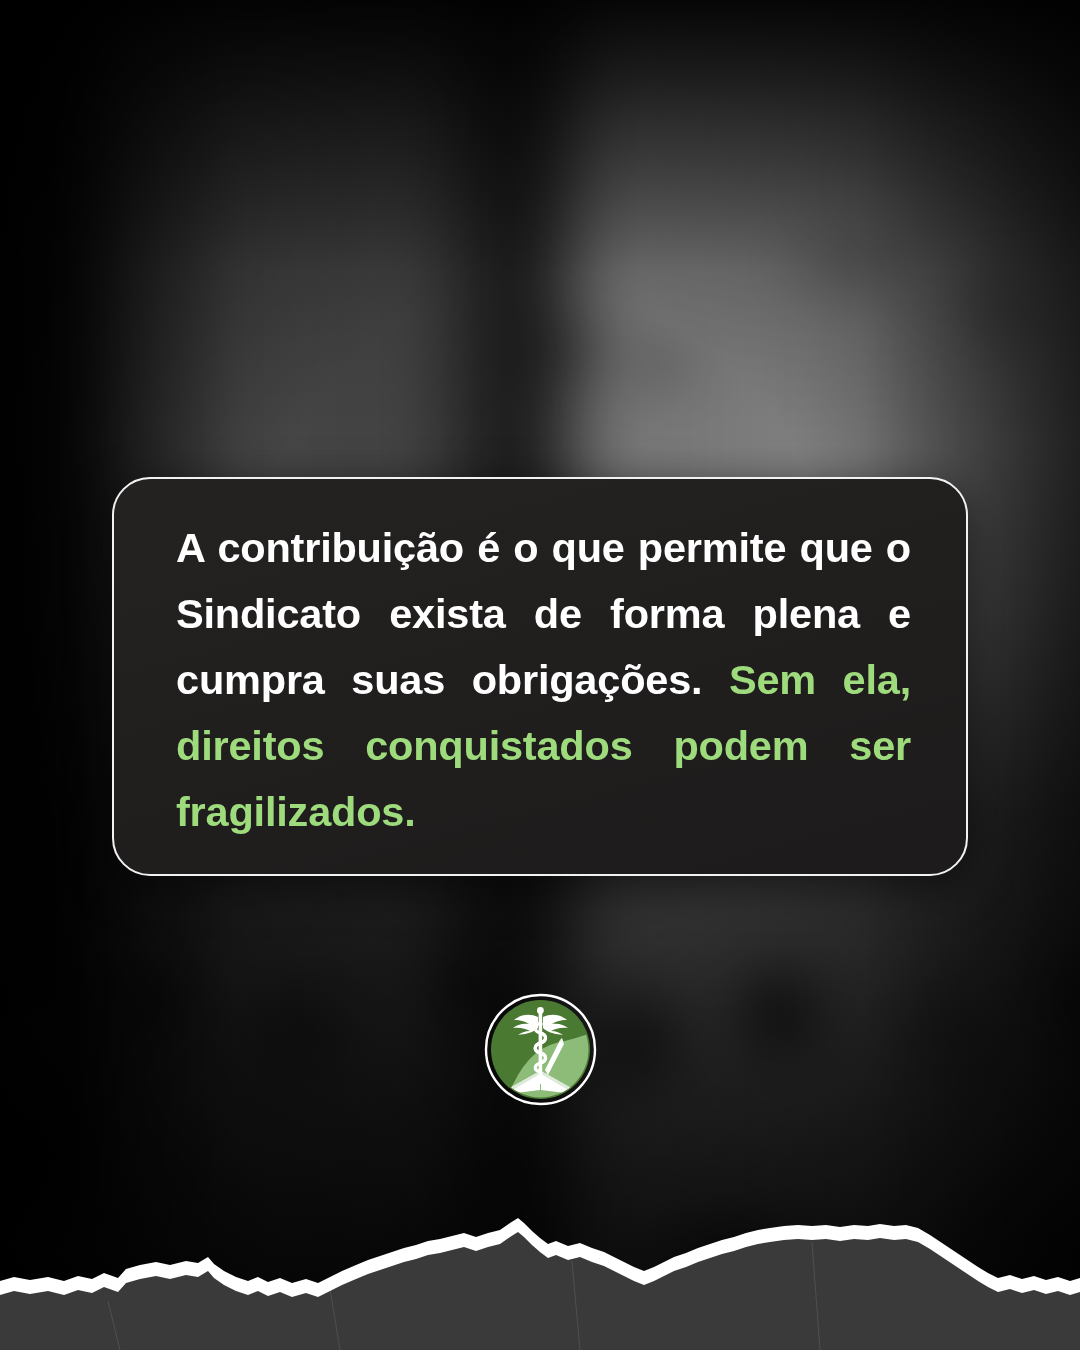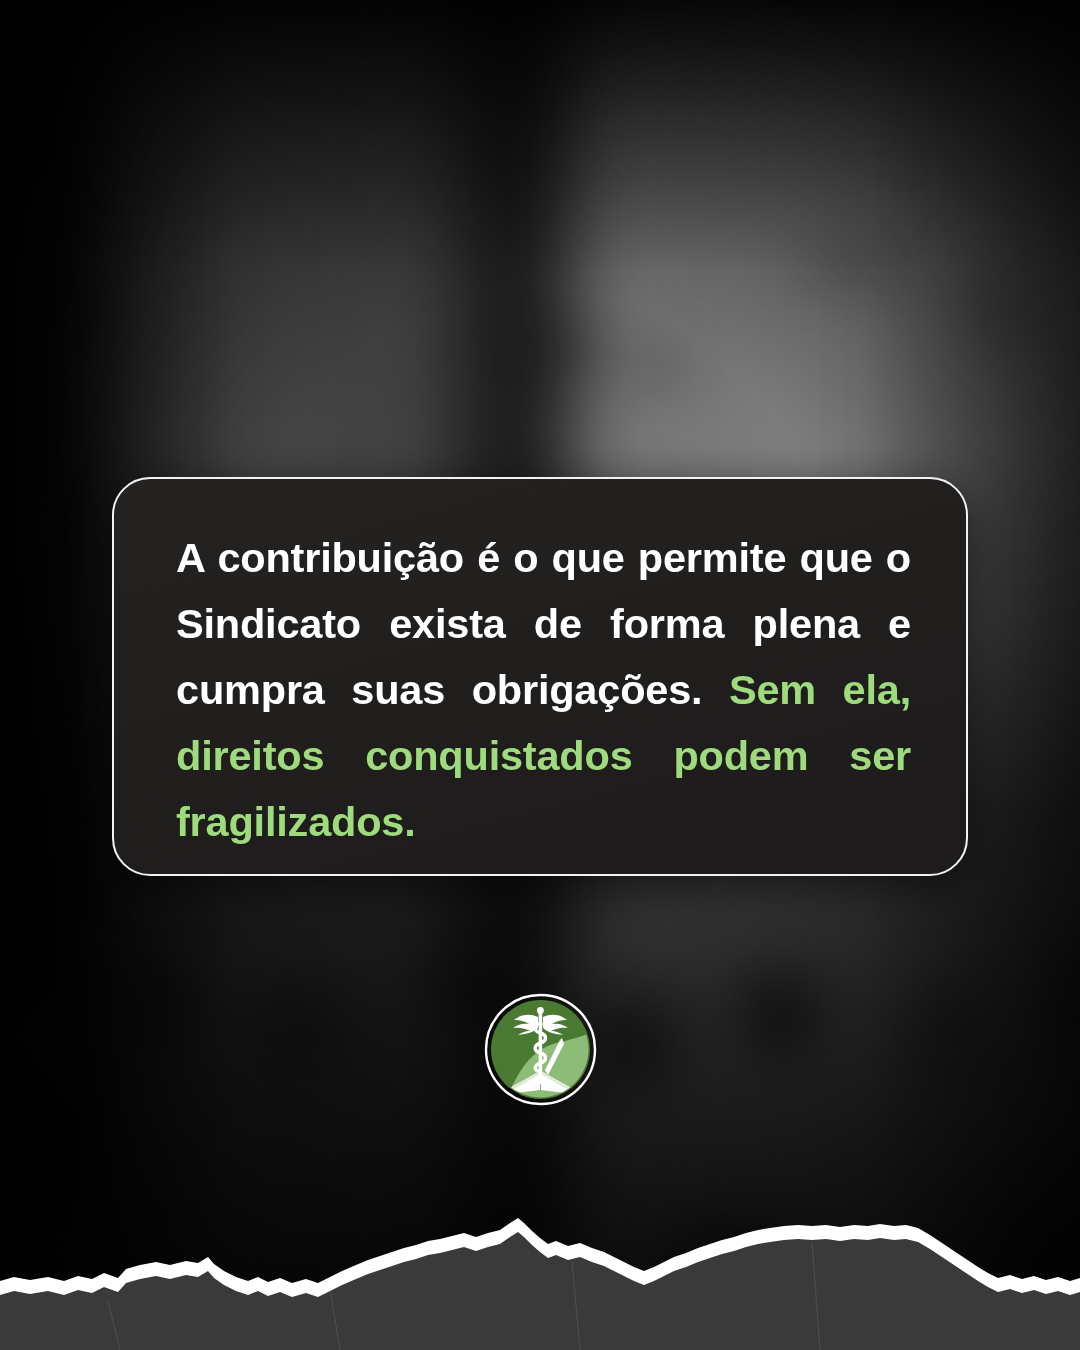--- a/index.html
+++ b/index.html
@@ -81,21 +81,21 @@
   
   .quote-card{
     position:absolute;
     left:112px; top:477px;
     width:856px; height:399px;
     background:linear-gradient(165deg, #252222 0%, #211e1e 45%, #1d1b1b 100%);
     border:2px solid #f2f2f2;
     border-radius:38px;
     box-shadow:0 12px 44px rgba(0,0,0,.55);
     padding:46px 55px 40px 62px;
-    display:flex; align-items:flex-start;
+    display:flex; align-items:center;
   }
   .quote-text{
     font-size:41.5px;
     line-height:66px;
     font-weight:700;
     letter-spacing:-0.2px;
     color:#ffffff;
     text-align:justify;
     width:100%;
     word-spacing:0px;

